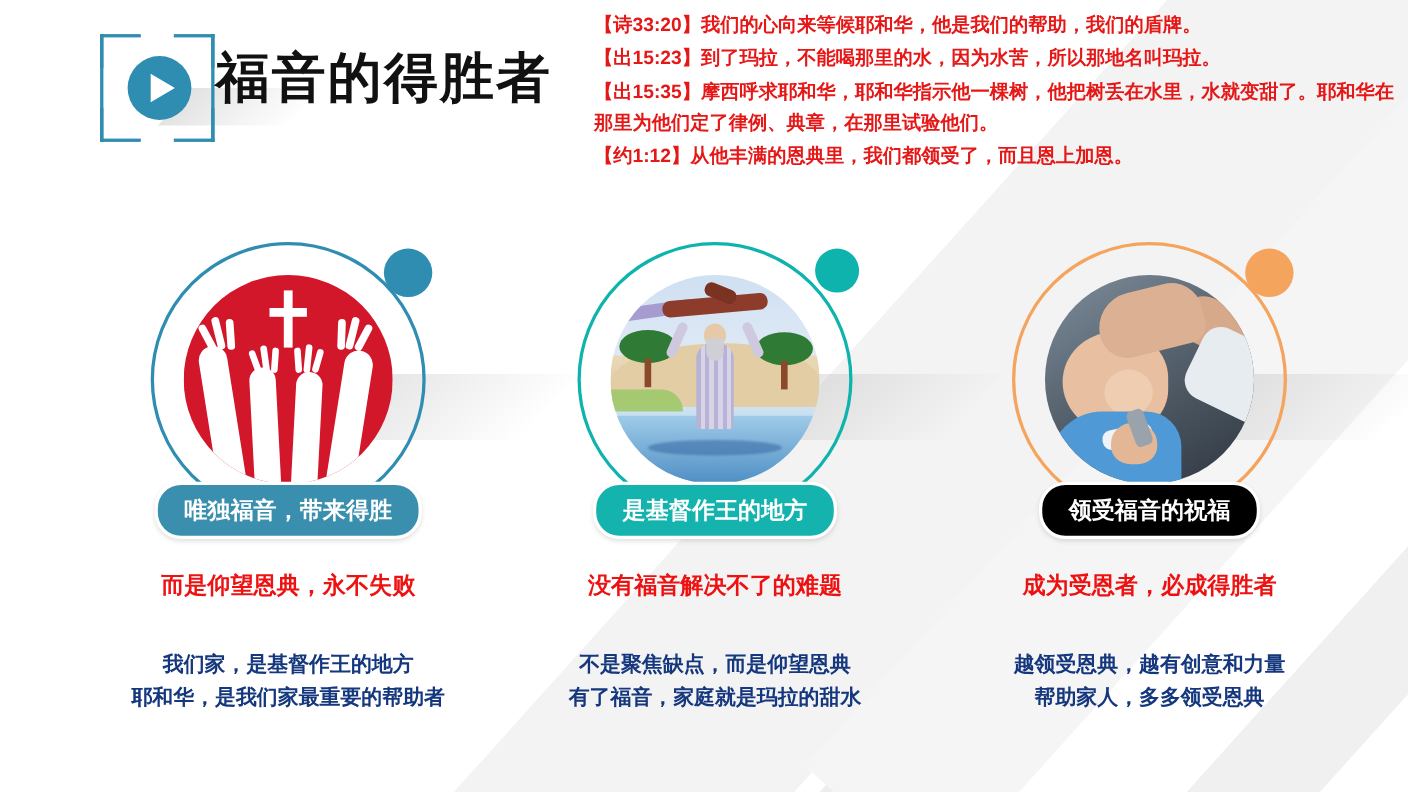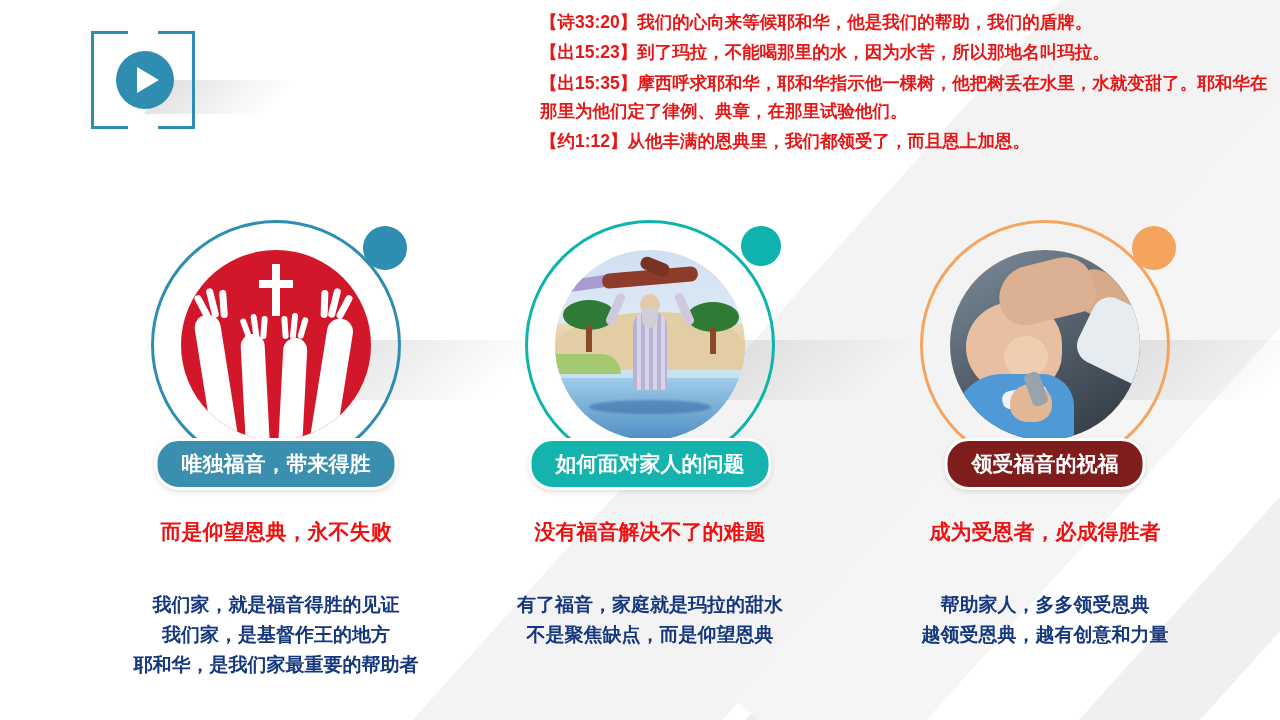--- a/index.html
+++ b/index.html
@@ -63,21 +63,21 @@
   }
 
   #scripture{
     position:absolute;left:540px;top:8px;width:730px;
     color:#e61717;font-weight:bold;font-size:17.5px;line-height:1.62;
   }
   #scripture .verse{margin-bottom:2px;}
 
   
   .panel{position:absolute;top:220px;width:330px;height:470px;z-index:4;}
-  #panel-1{left:111px;}
+  #panel-1{left:97px;}
   #panel-2{left:485px;}
   #panel-3{left:880px;}
 
   .ring-wrap{position:absolute;left:50%;top:0;transform:translateX(-50%);width:250px;height:250px;}
   .ring{
     position:absolute;left:0;top:0;width:100%;height:100%;
     border-radius:50%;border:3px solid currentColor;box-sizing:border-box;
   }
   .ring-dot{
     position:absolute;right:-6px;top:6px;width:44px;height:44px;border-radius:50%;
@@ -176,20 +176,21 @@
       <div class="brk tr"></div>
     <div class="brk bl"></div>
       <div class="brk br"></div>
     <div class="vl"></div>
       <div class="vr"></div>
     <div id="play-circle">
       <div class="tri"></div>
     </div>
   </div>
 
+  <div id="deck-title">福音的得胜者</div>
 
   <div id="scripture">
     <div class="verse">【诗33:20】我们的心向来等候耶和华，他是我们的帮助，我们的盾牌。</div>
     <div class="verse">【出15:23】到了玛拉，不能喝那里的水，因为水苦，所以那地名叫玛拉。</div>
     <div class="verse">【出15:35】摩西呼求耶和华，耶和华指示他一棵树，他把树丢在水里，水就变甜了。耶和华在那里为他们定了律例、典章，在那里试验他们。</div>
     <div class="verse">【约1:12】从他丰满的恩典里，我们都领受了，而且恩上加恩。</div>
   </div>
 </div>
 
 <div class="panel" id="panel-1">
@@ -216,21 +217,20 @@
         <div class="fing" style="left:119px;top:67px;width:6px;height:22px;transform:rotate(16deg);"></div>
         <div class="fing" style="left:140px;top:40px;width:7px;height:28px;transform:rotate(2deg);"></div>
         <div class="fing" style="left:150px;top:38px;width:7px;height:30px;transform:rotate(14deg);"></div>
         <div class="fing" style="left:160px;top:44px;width:7px;height:26px;transform:rotate(28deg);"></div>
       </div>
     </div>
   </div>
   <div class="badge" style="background:#3b8fae;">唯独福音，带来得胜</div>
   <div class="headline">而是仰望恩典，永不失败</div>
   <div class="body-lines">
-    <div>我们家，就是福音得胜的见证</div>
     <div>我们家，是基督作王的地方</div>
     <div>耶和华，是我们家最重要的帮助者</div>
   </div>
 </div>
 
 <div class="panel" id="panel-2">
   <div class="ring-wrap" style="color:#0fb3ae;">
     <div class="media-shadow"></div>
     <div class="ring"></div>
     <div class="ring-dot small"></div>
@@ -252,25 +252,25 @@
         <div class="robe"></div>
         <div class="head"></div>
           <div class="beard"></div>
         <div class="armL"></div>
           <div class="armR"></div>
         <div class="log"></div>
           <div class="log2"></div>
       </div>
     </div>
   </div>
-  <div class="badge" style="background:#15b3ae;">如何面对家人的问题</div>
+  <div class="badge" style="background:#15b3ae;">是基督作王的地方</div>
   <div class="headline">没有福音解决不了的难题</div>
   <div class="body-lines">
+    <div>不是聚焦缺点，而是仰望恩典</div>
     <div>有了福音，家庭就是玛拉的甜水</div>
-    <div>不是聚焦缺点，而是仰望恩典</div>
   </div>
 </div>
 
 <div class="panel" id="panel-3">
   <div class="ring-wrap" style="color:#f5a45e;">
     <div class="media-shadow"></div>
     <div class="ring"></div>
     <div class="ring-dot"></div>
     <div class="media">
       <div class="art-bless">
@@ -279,19 +279,19 @@
         <div class="baby-head"></div>
         <div class="baby-cheek"></div>
         <div class="hand-big"></div>
         <div class="baby-body"></div>
         <div class="baby-collar"></div>
         <div class="small-hand"></div>
         <div class="watch"></div>
       </div>
     </div>
   </div>
-  <div class="badge" style="background:#7f1d1d;">领受福音的祝福</div>
+  <div class="badge" style="background:#000000;">领受福音的祝福</div>
   <div class="headline">成为受恩者，必成得胜者</div>
   <div class="body-lines">
+    <div>越领受恩典，越有创意和力量</div>
     <div>帮助家人，多多领受恩典</div>
-    <div>越领受恩典，越有创意和力量</div>
   </div>
 </div>
 
 </body></html>

